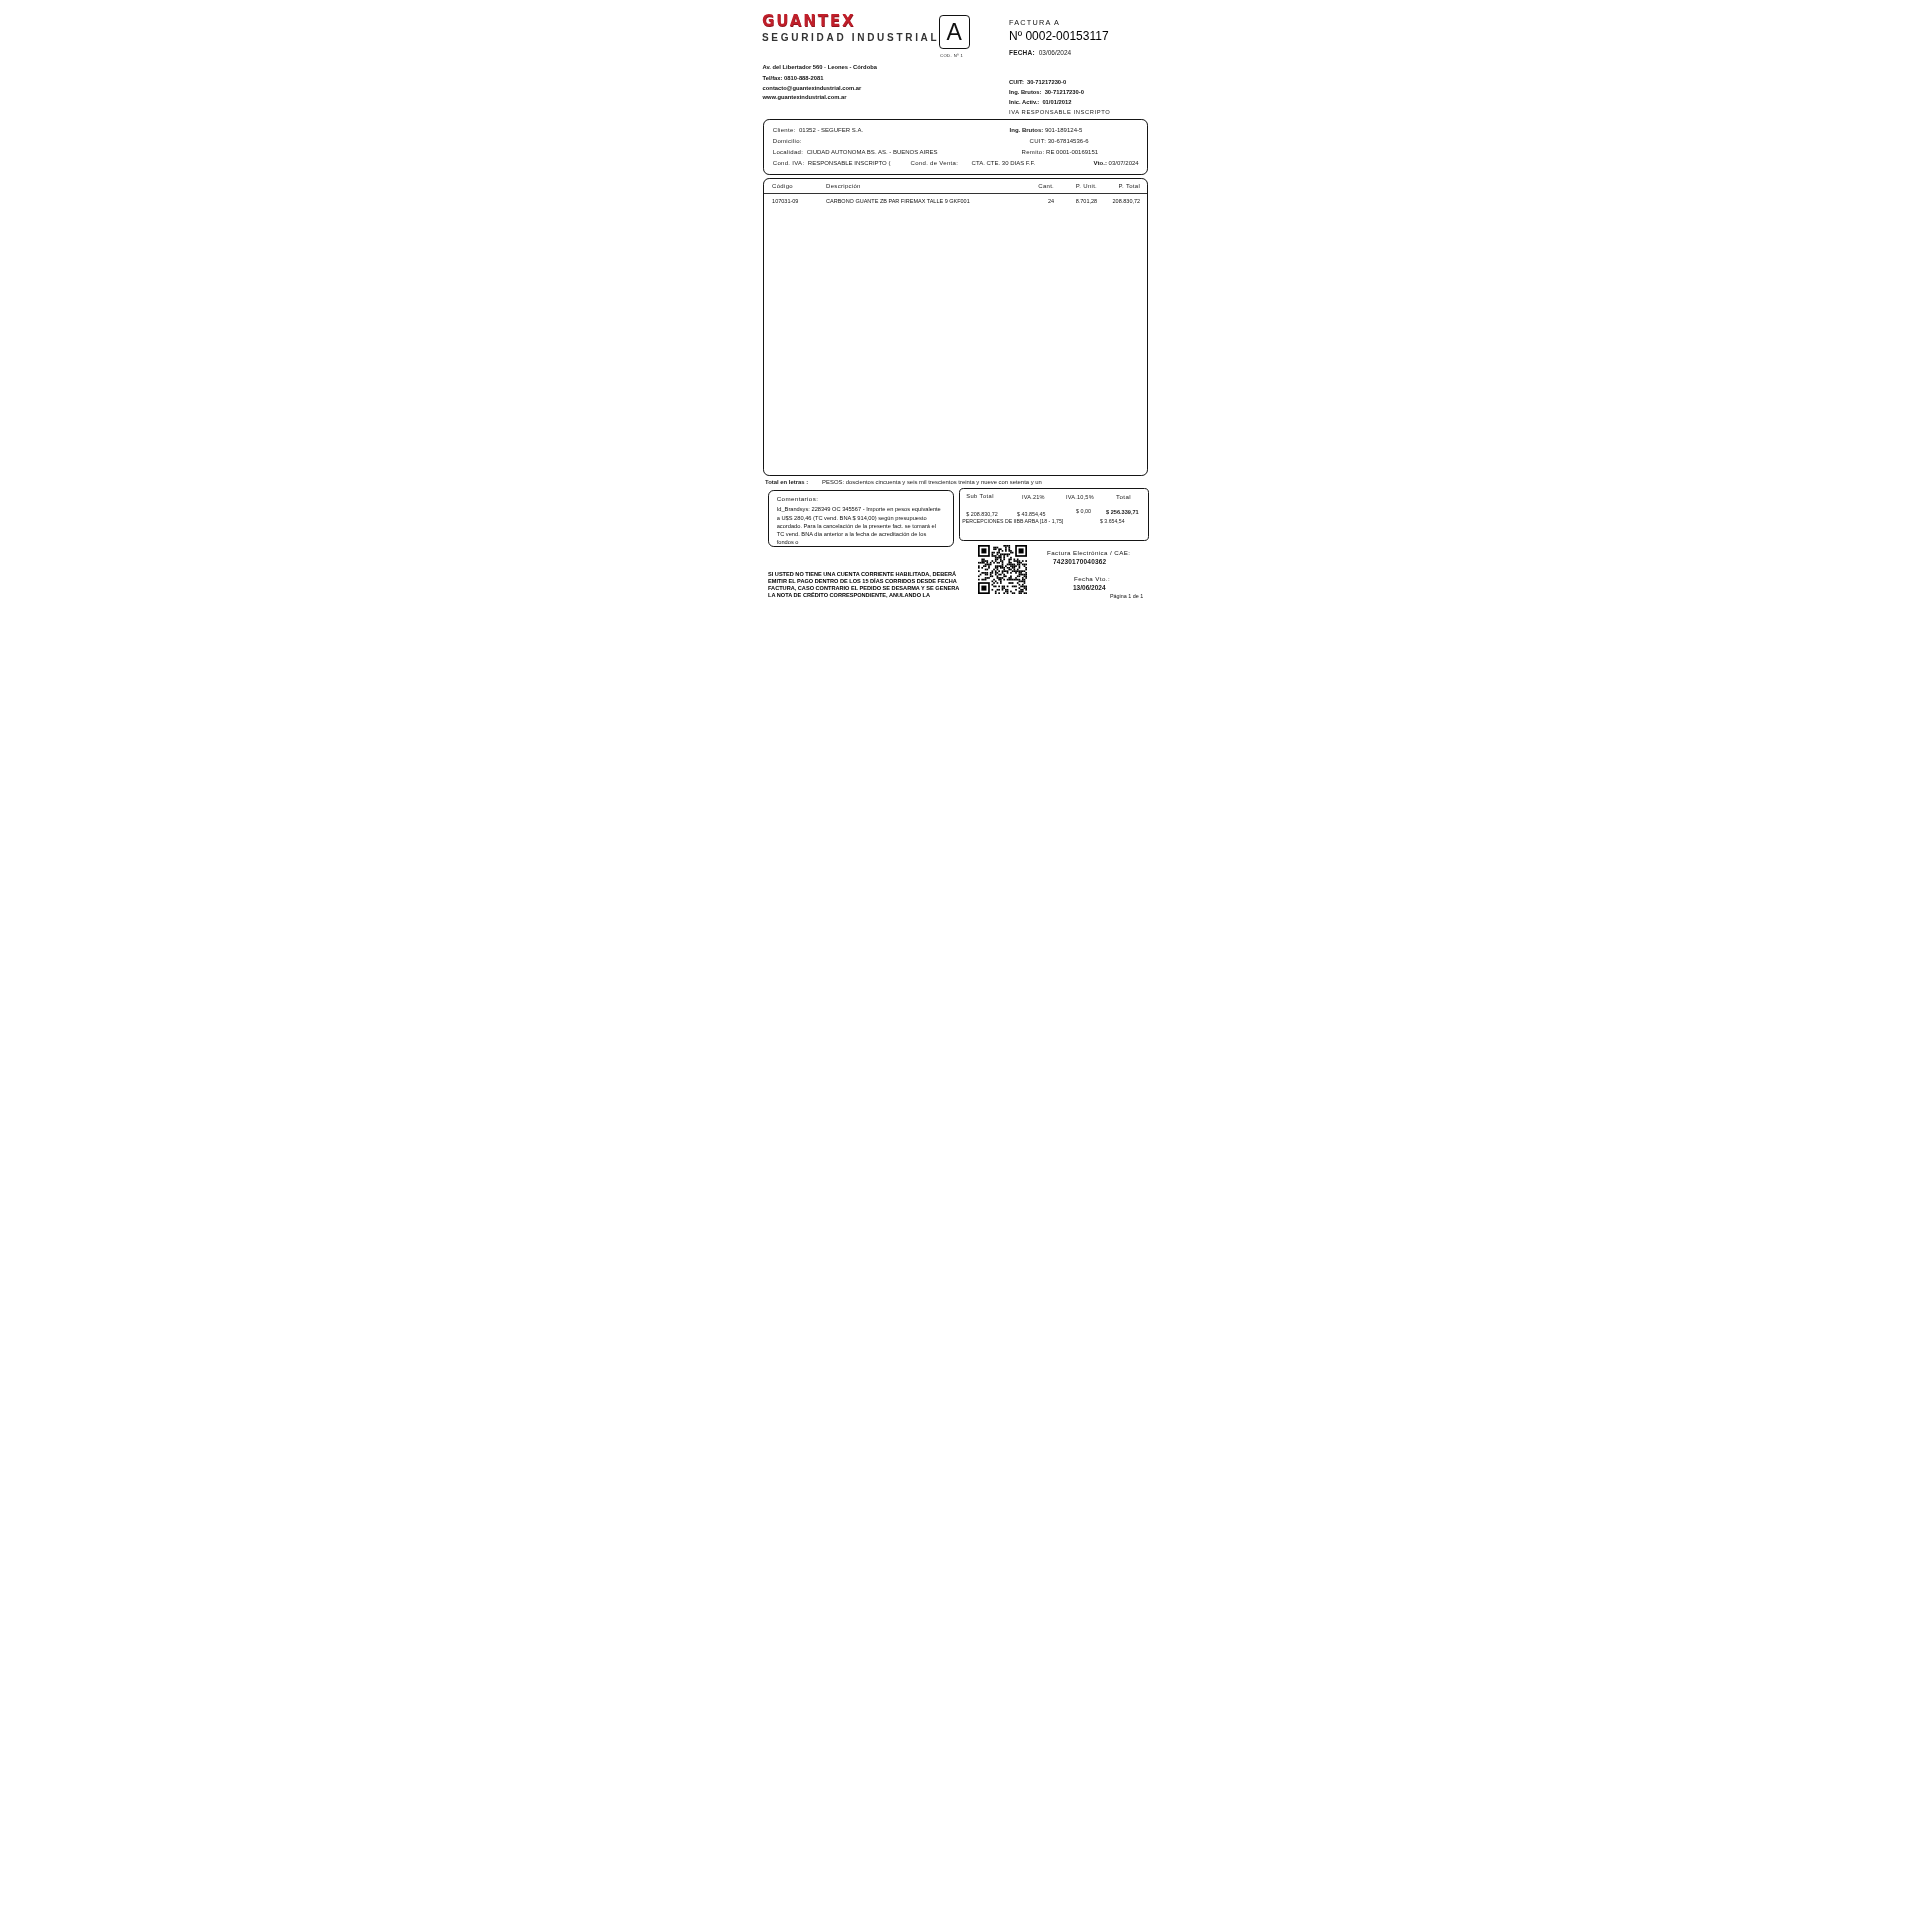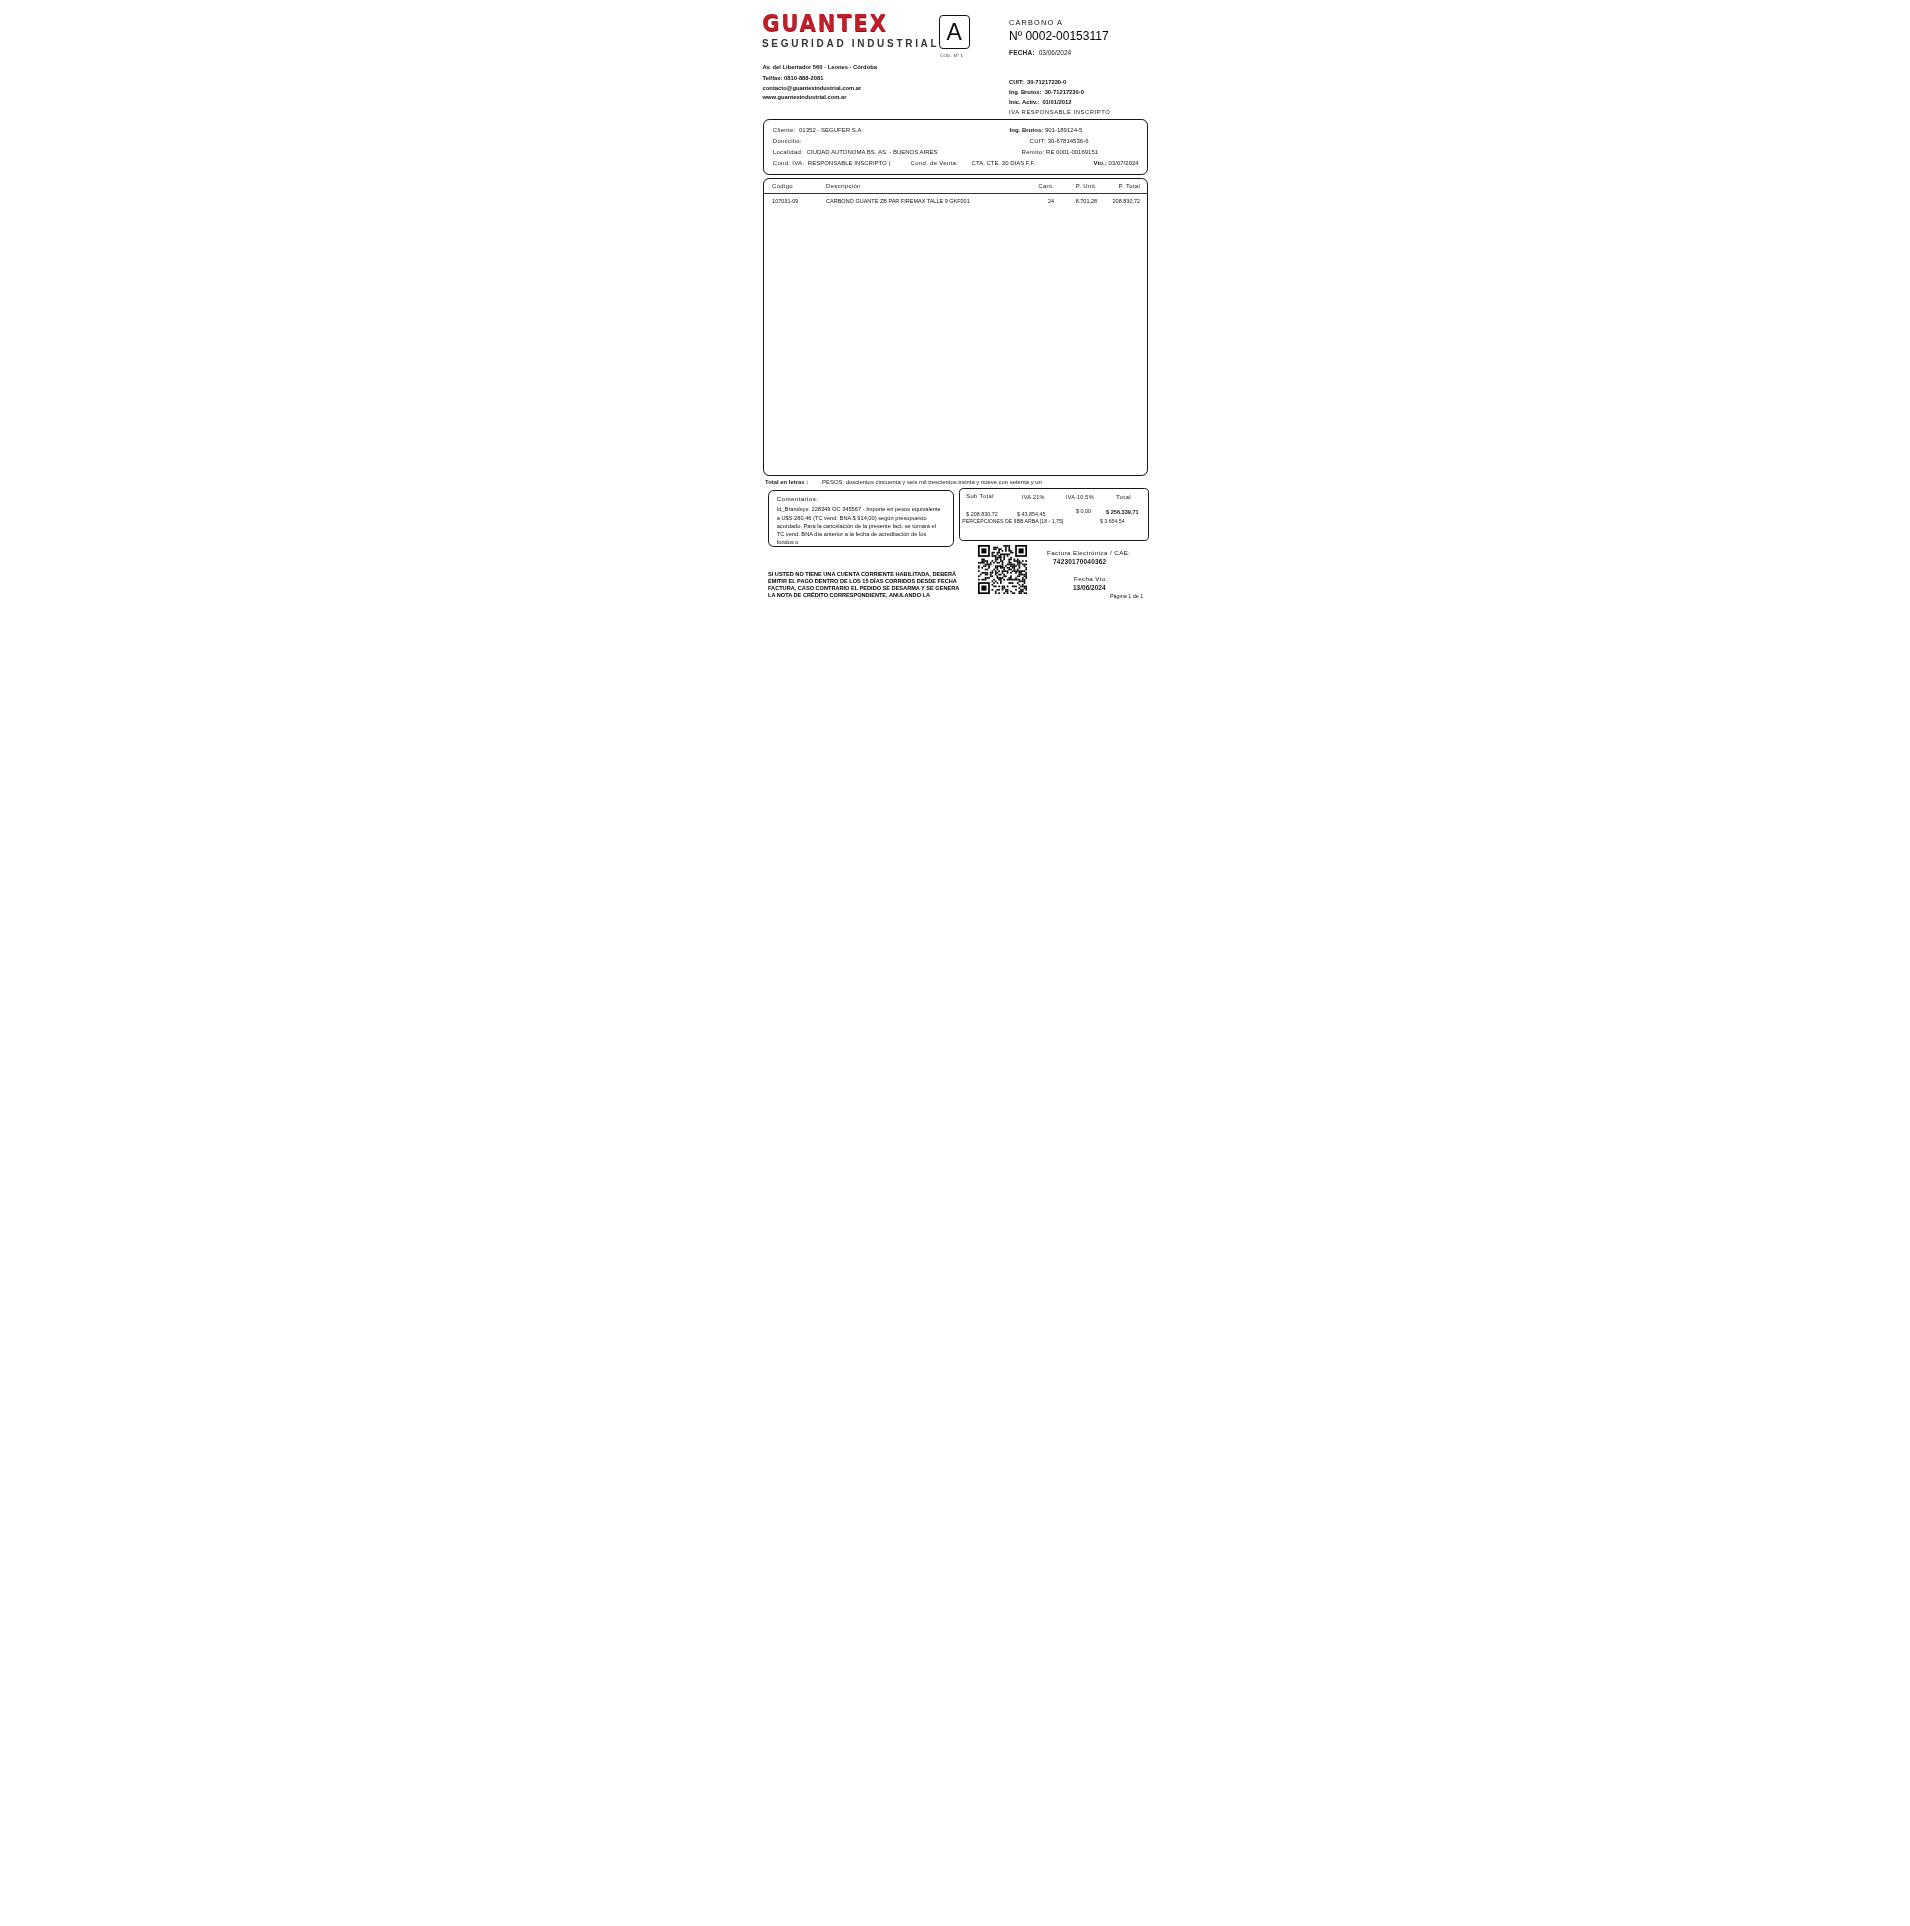--- a/index.html
+++ b/index.html
@@ -2,21 +2,21 @@
 <html style="font-size:6.2px"><head>
 <meta charset="utf-8">
 <style>
   html,body{margin:0;padding:0;background:#ffffff;}
   .page{position:relative;width:424px;height:599px;margin:0 auto;background:#fff;
         font-family:"Liberation Sans",sans-serif;color:#1a1a1a;overflow:hidden;}
   .b{font-weight:bold;}
 
   
   .logo{position:absolute;left:19px;top:13px;}
-  .logo-text{font-family:"DejaVu Sans",sans-serif;font-size:21px;font-weight:800;
+  .logo-text{font-family:"DejaVu Sans",sans-serif;font-size:15px;font-weight:800;
              color:#c01f2a;letter-spacing:1.9px;line-height:1;text-shadow:0.4px 0.8px 0 #8d141f;
              transform:scaleY(1.06);transform-origin:left top;}
   .logo-sub{font-size:10px;font-weight:700;color:#333;letter-spacing:2.7px;margin-top:3.9px;}
   .addr{position:absolute;left:19.6px;font-size:5.8px;font-weight:bold;color:#111;}
   .a1{top:64px;} .a2{top:75px;} .a3{top:85px;} .a4{top:94px;}
 
   .letter-box{position:absolute;left:196px;top:15.4px;width:28.5px;height:32px;border:1.2px solid #111;
               border-radius:3.9px;display:flex;align-items:center;justify-content:center;background:#fff;}
   .letter{font-size:23px;font-weight:400;color:#111;}
   .cod-label{position:absolute;left:197px;top:53px;font-size:4.2px;color:#222;letter-spacing:0.4px;}
@@ -96,21 +96,21 @@
   <div class="addr a1">Av. del Libertador 560 - Leones - Córdoba</div>
   <div class="addr a2">Tel/fax: 0810-888-2081</div>
   <div class="addr a3">contacto@guantexindustrial.com.ar</div>
   <div class="addr a4">www.guantexindustrial.com.ar</div>
 
   <div class="letter-box">
     <span class="letter">A</span>
   </div>
   <div class="cod-label">COD. Nº  1</div>
 
-  <div class="inv-type">CARBONO A</div>
+  <div class="inv-type">FACTURA A</div>
   <div class="inv-number">Nº 0002-00153117</div>
   <div class="inv-date">
     <span class="lbl">FECHA:</span><span>03/06/2024</span>
   </div>
   <div class="fiscal f1">
     <span class="lbl">CUIT:</span><span>30-71217230-0</span>
   </div>
   <div class="fiscal f2">
     <span class="lbl">Ing. Brutos:</span><span>30-71217230-0</span>
   </div>

